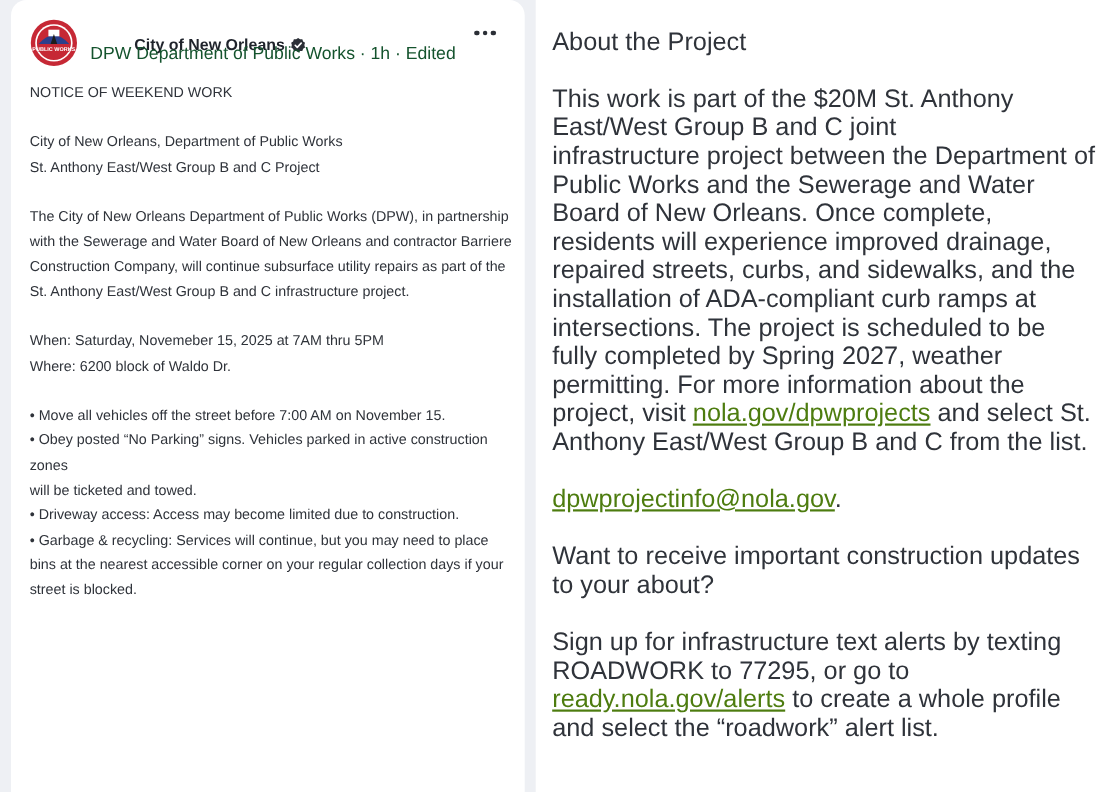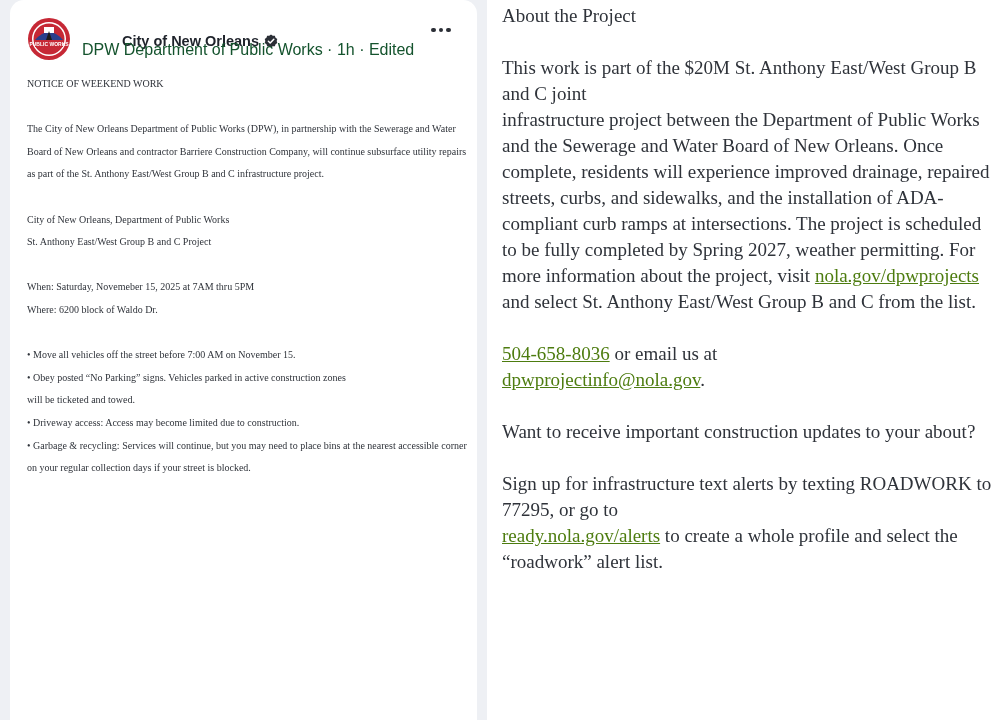--- a/index.html
+++ b/index.html
@@ -24,26 +24,26 @@
     background: #fff; overflow: hidden;
   }
   .name-row { position: absolute; left: 56px; top: 17px; display: flex; align-items: center; gap: 5px; margin-left: 40px; }
   .name { font-size: 14.5px; font-weight: bold; color: #1f232b; }
   .verified { width: 14px; height: 14px; }
   .sub { position: absolute; left: 56px; top: 25px; font-size: 16px; color: #14532d; white-space: nowrap; text-align: right; }
   .more { position: absolute; right: 6px; top: 8px; width: 24px; height: 12px; display: flex; gap: 3px; align-items: center; cursor: pointer; }
   .more span { width: 4.5px; height: 4.5px; border-radius: 50%; background: #2b2f36; display: block; }
   .post-body {
     position: absolute; left: 17px; top: 73px; width: 440px;
-    font-size: 10px; line-height: 22.6px; color: #2f333a; font-family: Liberation Serif, serif;
+    font-size: 13px; line-height: 22.6px; color: #2f333a;
   }
   .post-body p { margin: 0 0 22.6px 0; }
   .right-body {
-    position: absolute; left: 15px; top: 3px; width: 495px;
-    font-size: 19px; line-height: 26px; color: #2f333a; font-family: Liberation Serif, serif;
+    position: absolute; left: 15px; top: 24px; width: 495px;
+    font-size: 23px; line-height: 26px; color: #2f333a;
   }
   .right-body p { margin: 0 0 26px 0; }
   .link { text-decoration: underline; color: #4d7c0f; cursor: pointer; }
   .line { display: block; }
 </style>
 </head>
 <body>
 
 <div class="card">
   <div class="header">
@@ -69,25 +69,25 @@
     <div class="sub">DPW Department of Public Works · 1h · Edited</div>
     <div class="more">
       <span></span>
       <span></span>
       <span></span>
     </div>
   </div>
 
   <div class="post-body">
     <p>NOTICE OF WEEKEND WORK</p>
-    <p>The City of New Orleans Department of Public Works (DPW), in partnership with the Sewerage and Water Board of New Orleans and contractor Barriere Construction Company, will continue subsurface utility repairs as part of the St. Anthony East/West Group B and C infrastructure project.</p>
     <p>
       <span class="line">City of New Orleans, Department of Public Works</span>
       <span class="line">St. Anthony East/West Group B and C Project</span>
     </p>
+    <p>The City of New Orleans Department of Public Works (DPW), in partnership with the Sewerage and Water Board of New Orleans and contractor Barriere Construction Company, will continue subsurface utility repairs as part of the St. Anthony East/West Group B and C infrastructure project.</p>
     <p>
       <span class="line">When: Saturday, Novemeber 15, 2025 at 7AM thru 5PM</span>
       <span class="line">Where: 6200 block of Waldo Dr.</span>
     </p>
     <p>
       <span class="line">• Move all vehicles off the street before 7:00 AM on November 15.</span>
       <span class="line">• Obey posted “No Parking” signs. Vehicles parked in active construction zones</span>
       <span class="line">will be ticketed and towed.</span>
       <span class="line">• Driveway access: Access may become limited due to construction.</span>
       <span class="line">• Garbage &amp; recycling: Services will continue, but you may need to place bins at the nearest accessible corner on your regular collection days if your street is blocked.</span>
@@ -95,21 +95,20 @@
   </div>
 </div>
 
 <div class="right">
   <div class="right-body">
     <p>About the Project</p>
     <p>
       <span class="line">This work is part of the $20M St. Anthony East/West Group B and C joint</span><span>infrastructure project between the Department of Public Works and the Sewerage and Water Board of New Orleans. Once complete, residents will experience improved drainage, repaired streets, curbs, and sidewalks, and the installation of ADA-compliant curb ramps at intersections. The project is scheduled to be fully completed by Spring 2027, weather permitting. For more information about the project, visit </span><span class="link">nola.gov/dpwprojects</span><span> and select St. Anthony East/West Group B and C from the list.</span>
     </p>
     <p>
-      <span class="line"><span class="link">504-658-8036</span><span> or email us at</span></span>
       <span class="line"><span class="link">dpwprojectinfo@nola.gov</span><span>.</span></span>
     </p>
     <p>Want to receive important construction updates to your about?</p>
     <p>
       <span class="line">Sign up for infrastructure text alerts by texting ROADWORK to 77295, or go to</span>
       <span class="line"><span class="link">ready.nola.gov/alerts</span><span> to create a whole profile and select the “roadwork” alert list.</span></span>
     </p>
   </div>
 </div>
 

